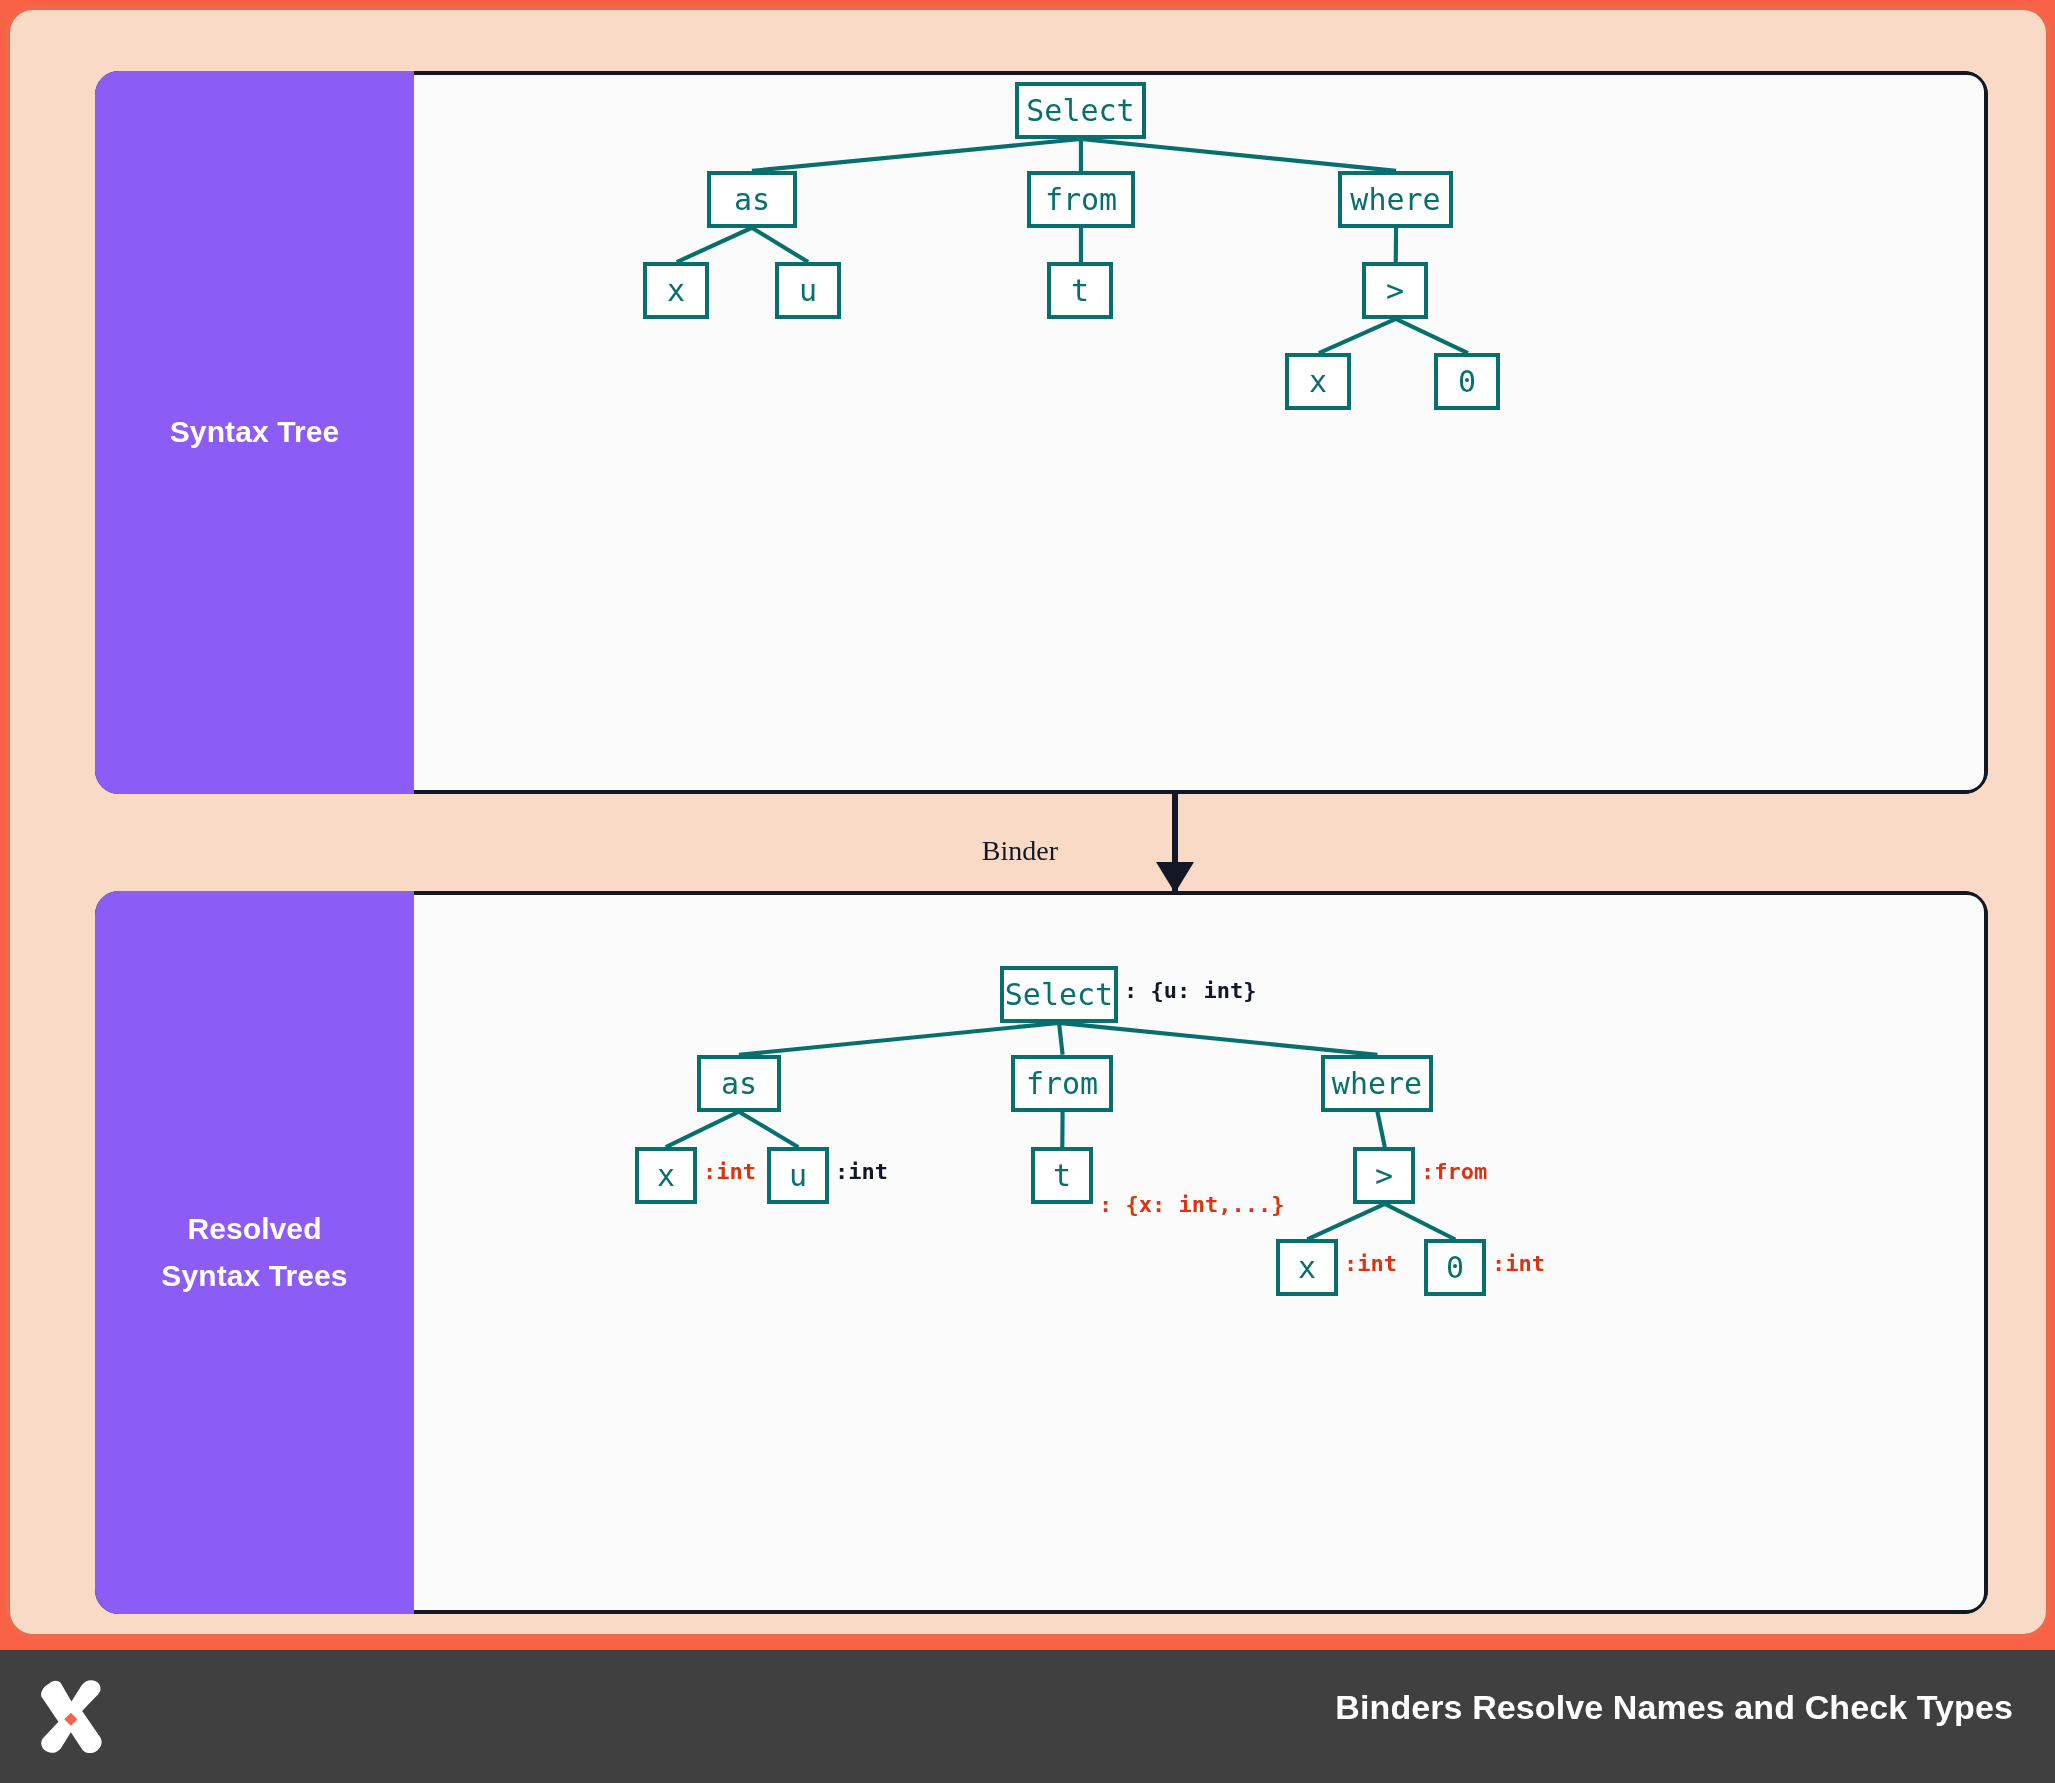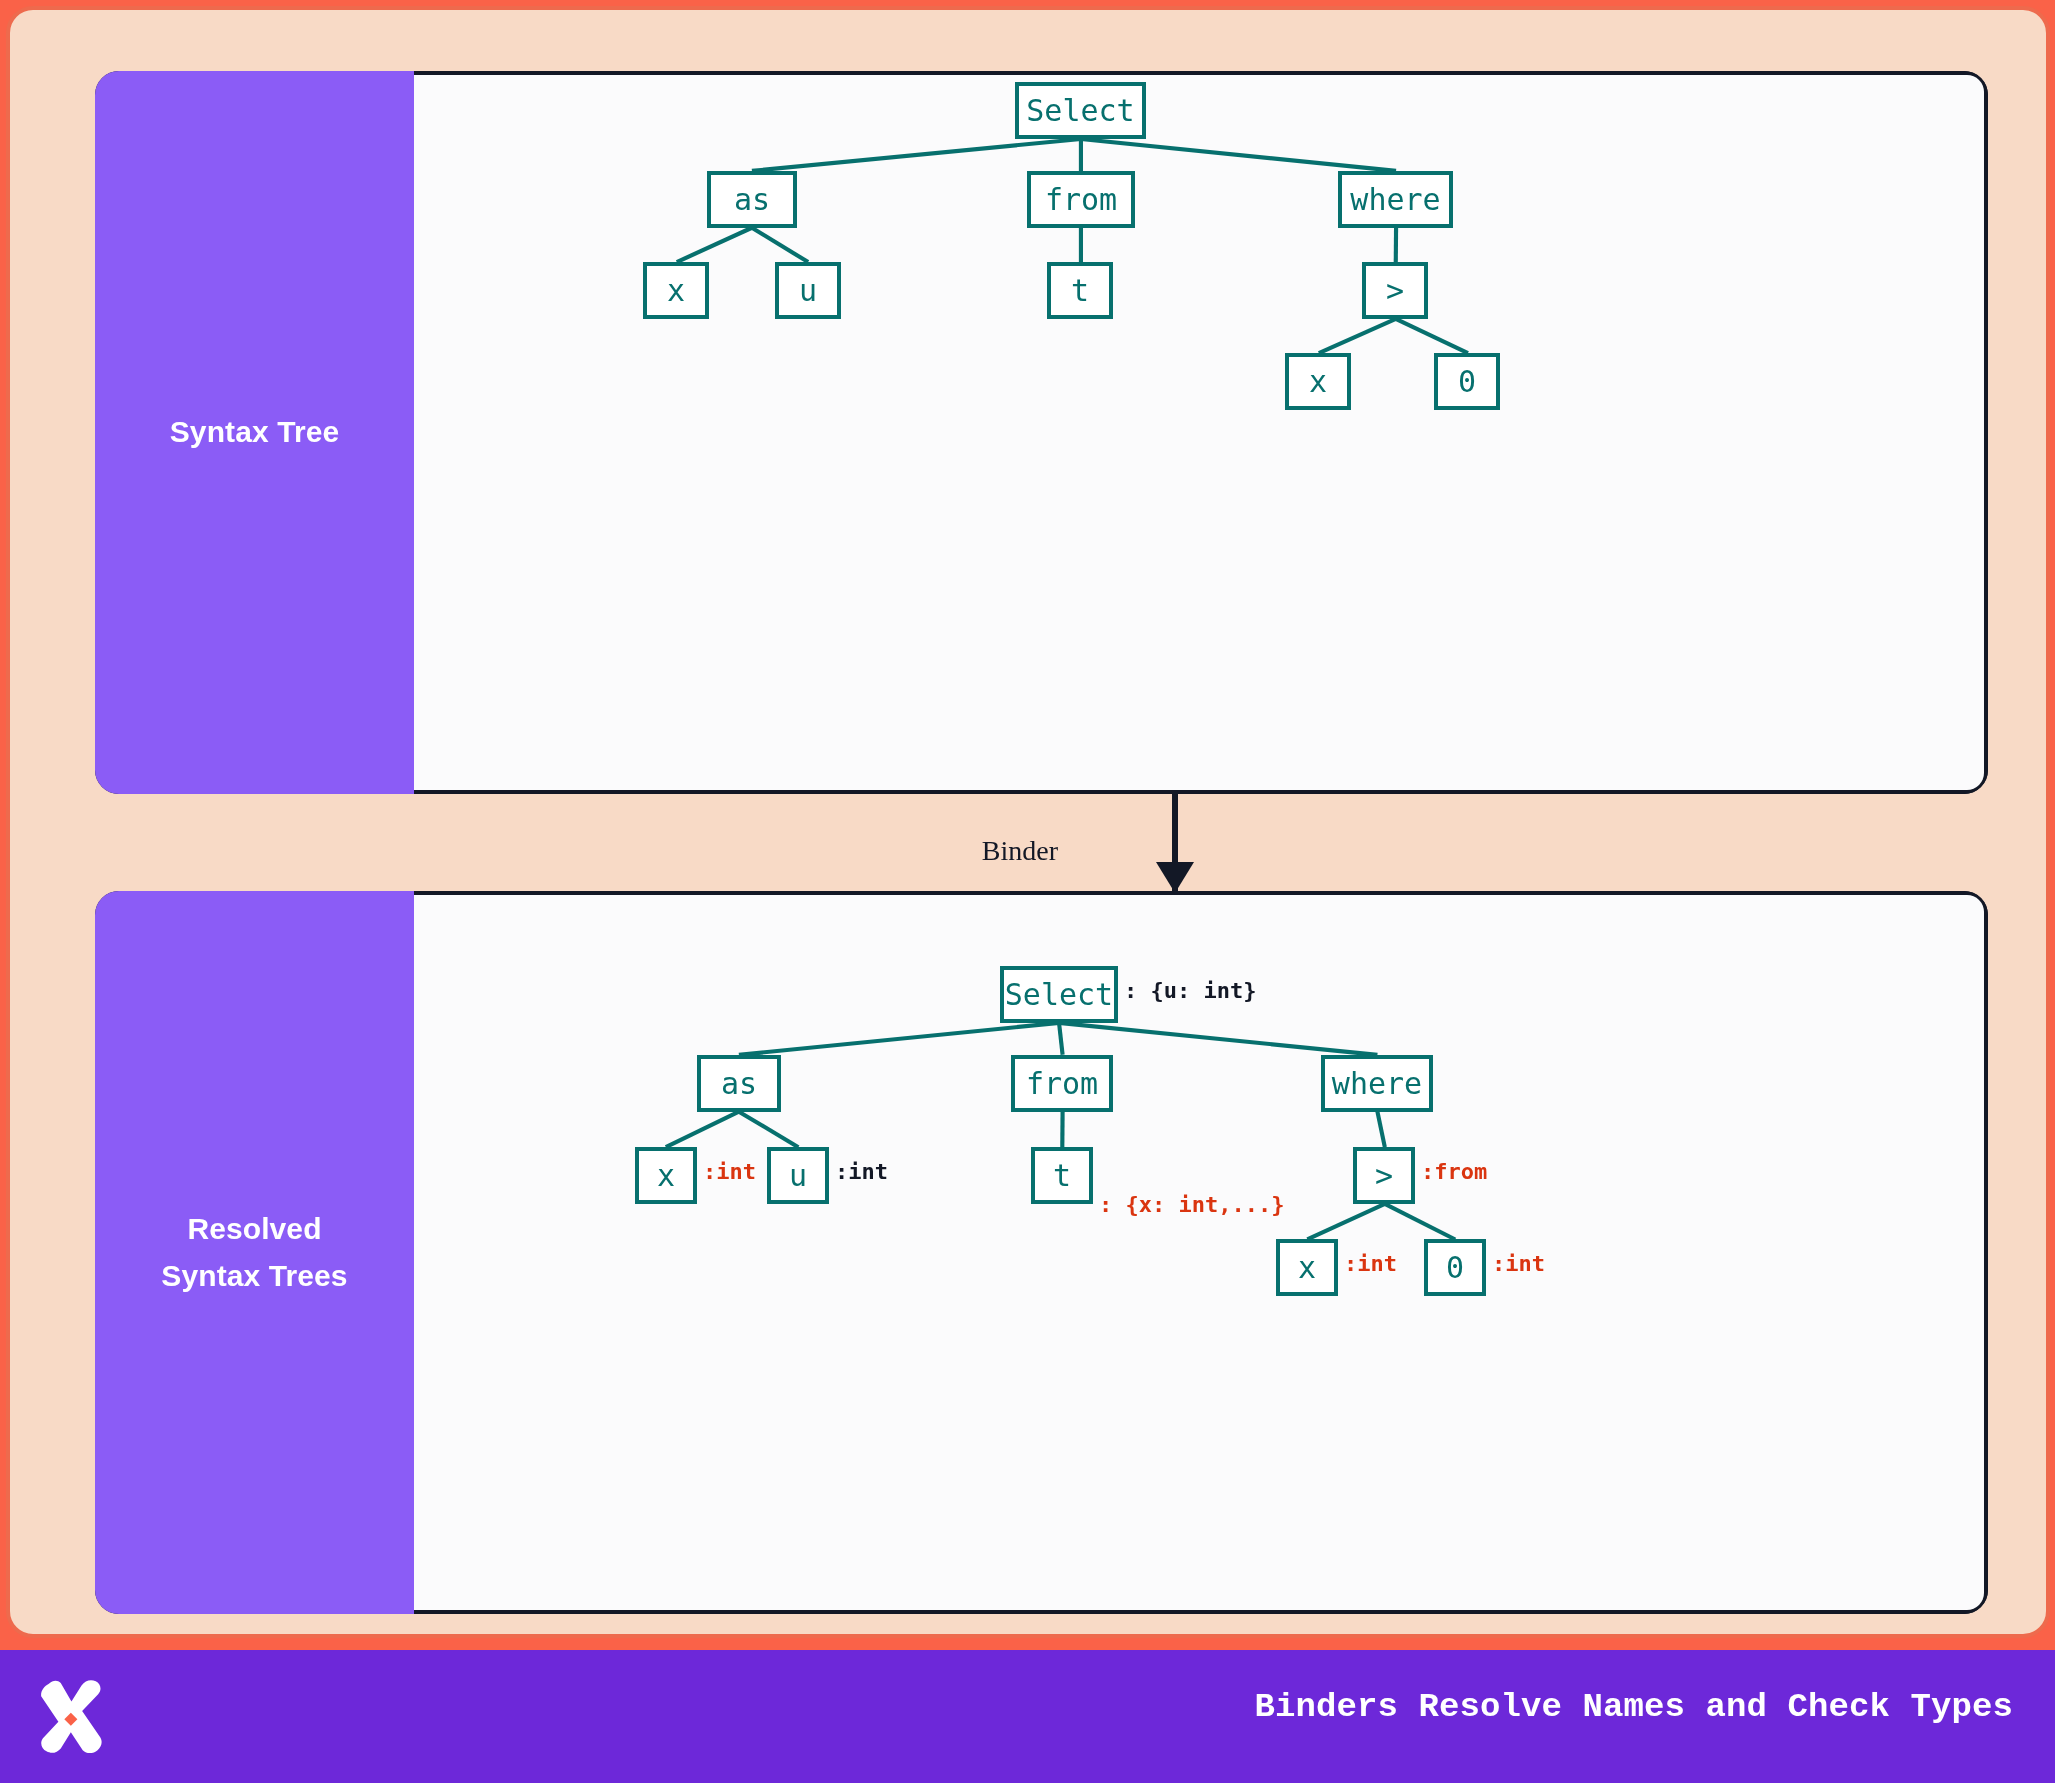--- a/index.html
+++ b/index.html
@@ -137,22 +137,21 @@
     margin-top: 18px;
   }
 
   
   #footer {
     position: absolute;
     left: 0;
     top: 1650px;
     width: 2056px;
     height: 134px;
-    background: #6d28d9;
-    font-family: Liberation Mono, monospace;
+    background: #404040;
   }
   #footer-logo {
     position: absolute;
     left: 37px;
     top: 30px;
     width: 76px;
     height: 75px;
   }
   #footer-caption {
     position: absolute;

